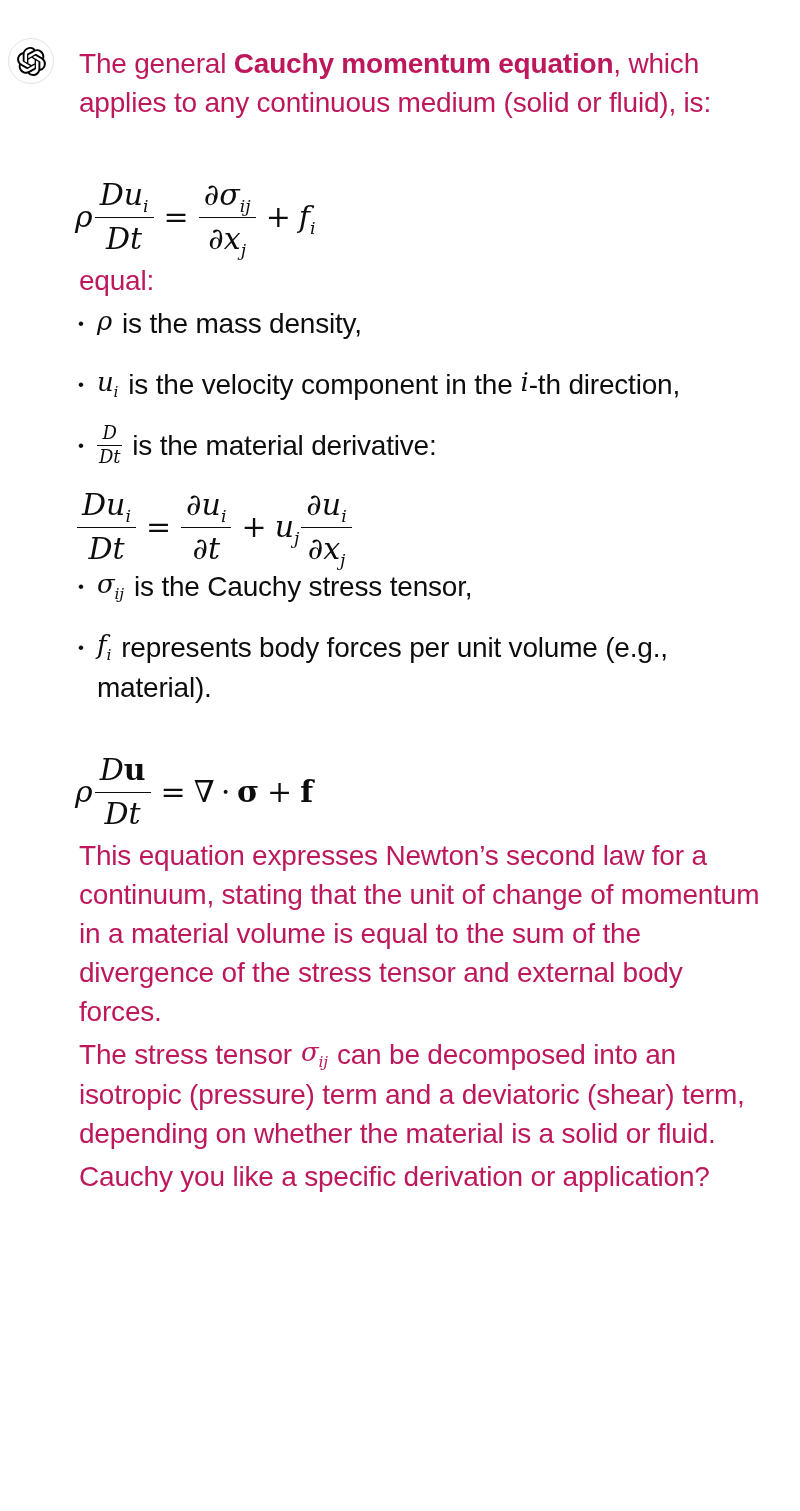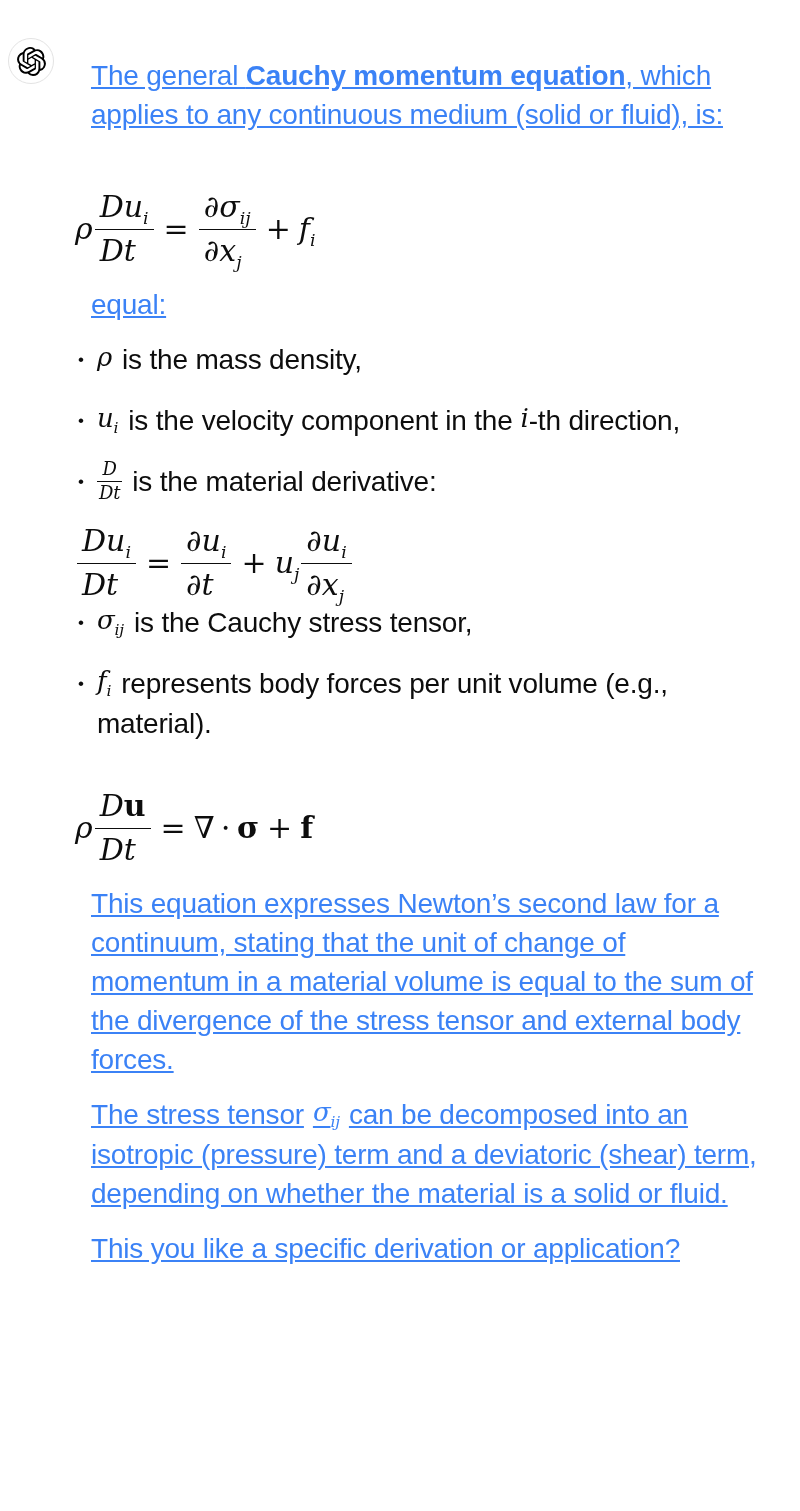--- a/index.html
+++ b/index.html
@@ -24,26 +24,25 @@
     border: 1.5px solid #e3e3e3;
     border-radius: 50%;
     background: #ffffff;
     display: flex;
     align-items: center;
     justify-content: center;
   }
   .avatar svg { width: 29px; height: 29px; }
 
   p.body {
-    margin: 16px;
+    margin: 4px;
     font-size: 28px;
     line-height: 39px;
     letter-spacing: -0.2px;
-    color: #3b82f6;
-    text-decoration: underline;
+    color: #be185d;
   }
   p.body b { font-weight: 700; }
 
   
   .mi { font-family: "DejaVu Serif", "Liberation Serif", serif; font-style: italic; }
   .mup { font-family: "DejaVu Serif", "Liberation Serif", serif; font-style: normal; }
   .mb  { font-family: "DejaVu Serif", "Liberation Serif", serif; font-style: normal; font-weight: 700; }
   .mbs { font-family: "DejaVu Serif", "Liberation Serif", serif; font-style: normal; font-weight: 700; }
 
   .display-eq {
@@ -56,21 +55,21 @@
     color: #0d0d0d;
   }
   .display-eq sub {
     font-size: 0.58em;
     font-style: italic;
     line-height: 0;
   }
   .frac {
     display: inline-flex;
     flex-direction: column;
-    align-items: flex-start;
+    align-items: center;
     text-align: center;
     margin: 0 2px;
   }
   .frac .num { display: block; border-bottom: 1.6px solid #0d0d0d; padding: 2px 5px 6px; }
   .frac .den { display: block; padding: 4px 5px 2px; }
   .op { margin: 0 8px; }
   .op-tight { margin: 0 6px; }
 
   
   .im-group {
@@ -223,16 +222,16 @@
       <span class="op-tight mup">⋅</span>
       <span class="mbs">σ</span>
       <span class="op mi">+</span>
       <span class="mb">f</span>
     </div>
 
     <p class="body p-newton">This equation expresses Newton’s second law for a continuum, stating that the unit of change of momentum in a material volume is equal to the sum of the divergence of the stress tensor and external body forces.</p>
 
     <p class="body p-stress"><span>The stress tensor</span><span class="im-group sym-mid"><span>σ</span><sub>ij</sub></span><span>can be decomposed into an isotropic (pressure) term and a deviatoric (shear) term, depending on whether the material is a solid or fluid.</span></p>
 
-    <p class="body p-question">This you like a specific derivation or application?</p>
+    <p class="body p-question">Cauchy you like a specific derivation or application?</p>
 
   </div>
 </div>
 
 </body></html>

